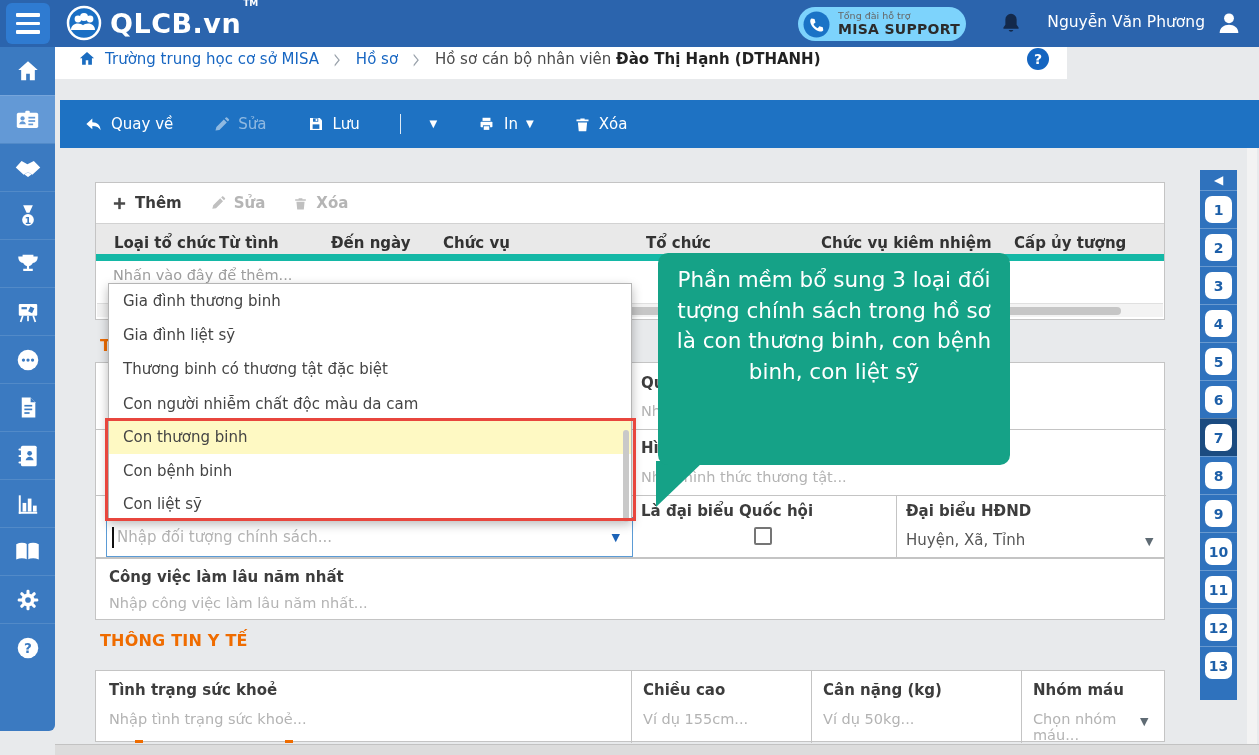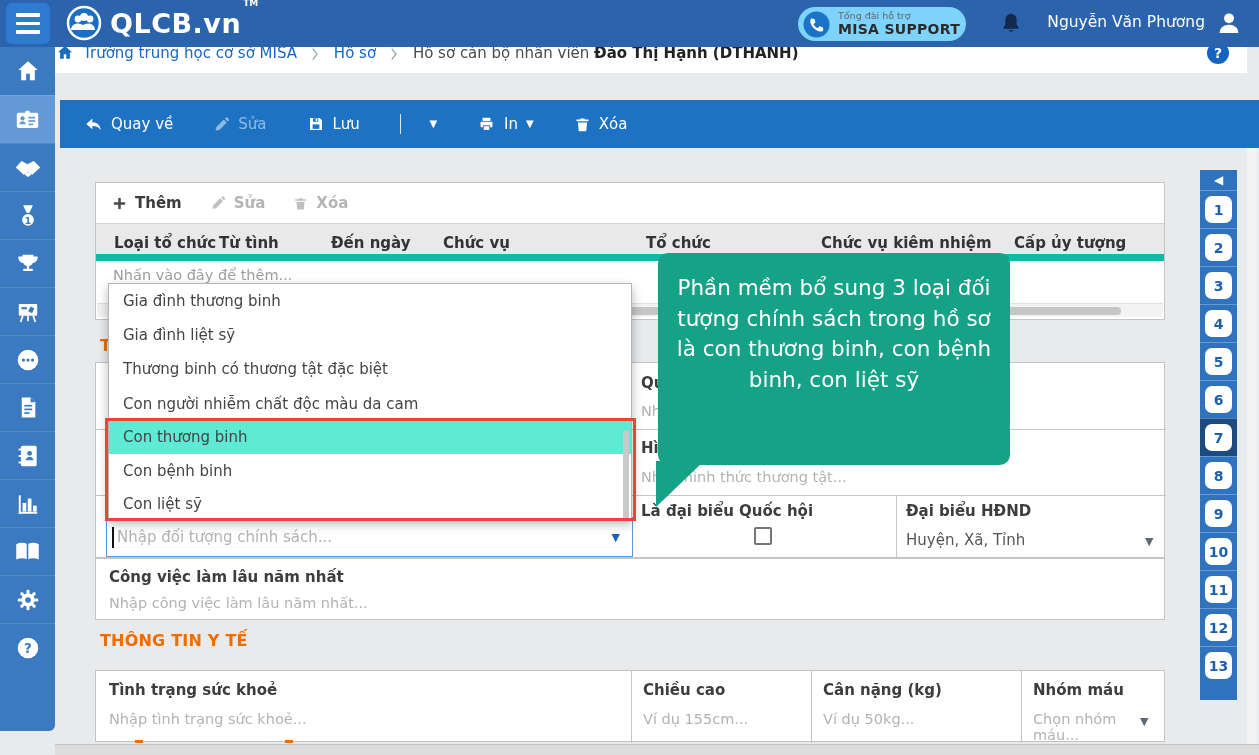--- a/index.html
+++ b/index.html
@@ -19,21 +19,21 @@
   .logo-wrap { left:66px; top:5px; display:flex; align-items:center; gap:8px; color:#fff; }
   .logo-text { font-size:27px; font-weight:bold; letter-spacing:.5px; }
   .logo-tm { font-size:9px; vertical-align:top; position:relative; top:-10px; left:2px; font-weight:bold; }
   .support-pill { left:798px; top:7px; width:168px; height:34px; background:#7dd3fc; border-radius:17px; display:flex; align-items:center; padding-left:5px; cursor:pointer; }
   .support-texts { margin-left:8px; display:flex; flex-direction:column; line-height:1.1; }
   .support-l1 { font-size:9.5px; color:#666; }
   .support-l2 { font-size:14px; color:#2b2b2b; font-weight:bold; letter-spacing:.3px; }
   .user-name { right:54px; top:13px; color:#fff; font-size:15.5px; }
 
   
-  .crumb-bar { left:55px; top:32px; width:1192px; height:41px; background:#fff; display:flex; align-items:center; z-index:15; }
+  .crumb-bar { left:55px; top:38px; width:1012px; height:41px; background:#fff; display:flex; align-items:center; padding-left:22px; z-index:15; }
   .crumb-link { color:#1766c2; font-size:15px; cursor:pointer; }
   .crumb-sep { color:#9aa2ab; font-size:22px; margin:0 14px; font-weight:200; transform:scaleY(1.4); }
   .crumb-cur { color:#4a4a4a; font-size:15px; }
   .crumb-cur b { color:#222; }
   .help-circle { width:22px; height:22px; border-radius:50%; background:#1565c0; color:#fff; font-size:14px; font-weight:bold; display:flex; align-items:center; justify-content:center; cursor:pointer; }
 
   
   .side-nav { left:0; top:47px; width:55px; height:684px; background:#3b7ac1; z-index:18; border-bottom-right-radius:6px; }
   .side-item { width:55px; height:48px; display:flex; align-items:center; justify-content:center; border-top:1px solid rgba(255,255,255,.12); cursor:pointer; }
   .side-item.active { background:#6399d6; }
@@ -55,26 +55,26 @@
   .hscroll { position:absolute; left:1px; top:120px; width:1066px; height:14px; background:#f3f3f3; border-top:1px solid #e0e0e0; }
   .hthumb { position:absolute; left:14px; top:3px; width:1010px; height:8px; background:#c6c6c6; border-radius:4px; cursor:pointer; }
 
   .orange-frag { font-size:16px; font-weight:bold; color:#ef6c00; }
   .section-h { font-size:16px; font-weight:bold; color:#ef6c00; letter-spacing:.2px; }
 
   
   .dropdown { left:108px; top:283px; width:524px; height:237px; background:#fff; border:1px solid #b5b5b5; box-shadow:0 4px 10px rgba(0,0,0,.28); z-index:50; }
   .dd-item { height:34.2px; display:flex; align-items:center; padding-left:14px; font-size:15px; color:#444; cursor:pointer; }
   .dd-item.grp { height:33.3px; }
-  .dd-item.hl { background:#5eead4; }
+  .dd-item.hl { background:#fef9c3; }
   .red-frame { left:105px; top:418px; width:531px; height:103px; border:3px solid #e8463d; z-index:55; pointer-events:none; }
   .dd-thumb { position:absolute; right:2px; top:146px; width:6px; height:92px; background:#c9c9c9; border-radius:3px; cursor:pointer; }
 
   
-  .callout { left:658px; top:253px; width:352px; height:212px; background:#15a287; border-radius:10px; z-index:70; color:#fff; font-size:21.5px; line-height:1.43; text-align:center; padding:20px 12px; }
+  .callout { left:658px; top:253px; width:352px; height:212px; background:#15a287; border-radius:10px; z-index:70; color:#fff; font-size:21.5px; line-height:1.43; text-align:center; padding:12px 12px; }
   .callout-tail { left:656px; top:461px; width:0; height:0; border-top:46px solid #15a287; border-right:48px solid transparent; z-index:69; }
 
   
   .checkbox { width:18px; height:18px; border:2px solid #757575; border-radius:2px; background:#fff; cursor:pointer; }
   .combo { left:106px; top:517px; width:527px; height:40px; background:#fff; border:1px solid #5b9bd5; z-index:40; cursor:text;padding-left:36px; }
   .cursor-bar { position:absolute; left:5px; top:9px; width:1.5px; height:21px; background:#111; }
   .combo-caret { position:absolute; right:12px; top:13px; color:#1c63b7; font-size:11px; cursor:pointer; }
   .sel-caret { color:#5f6b74; font-size:11px; cursor:pointer; }
 
   

